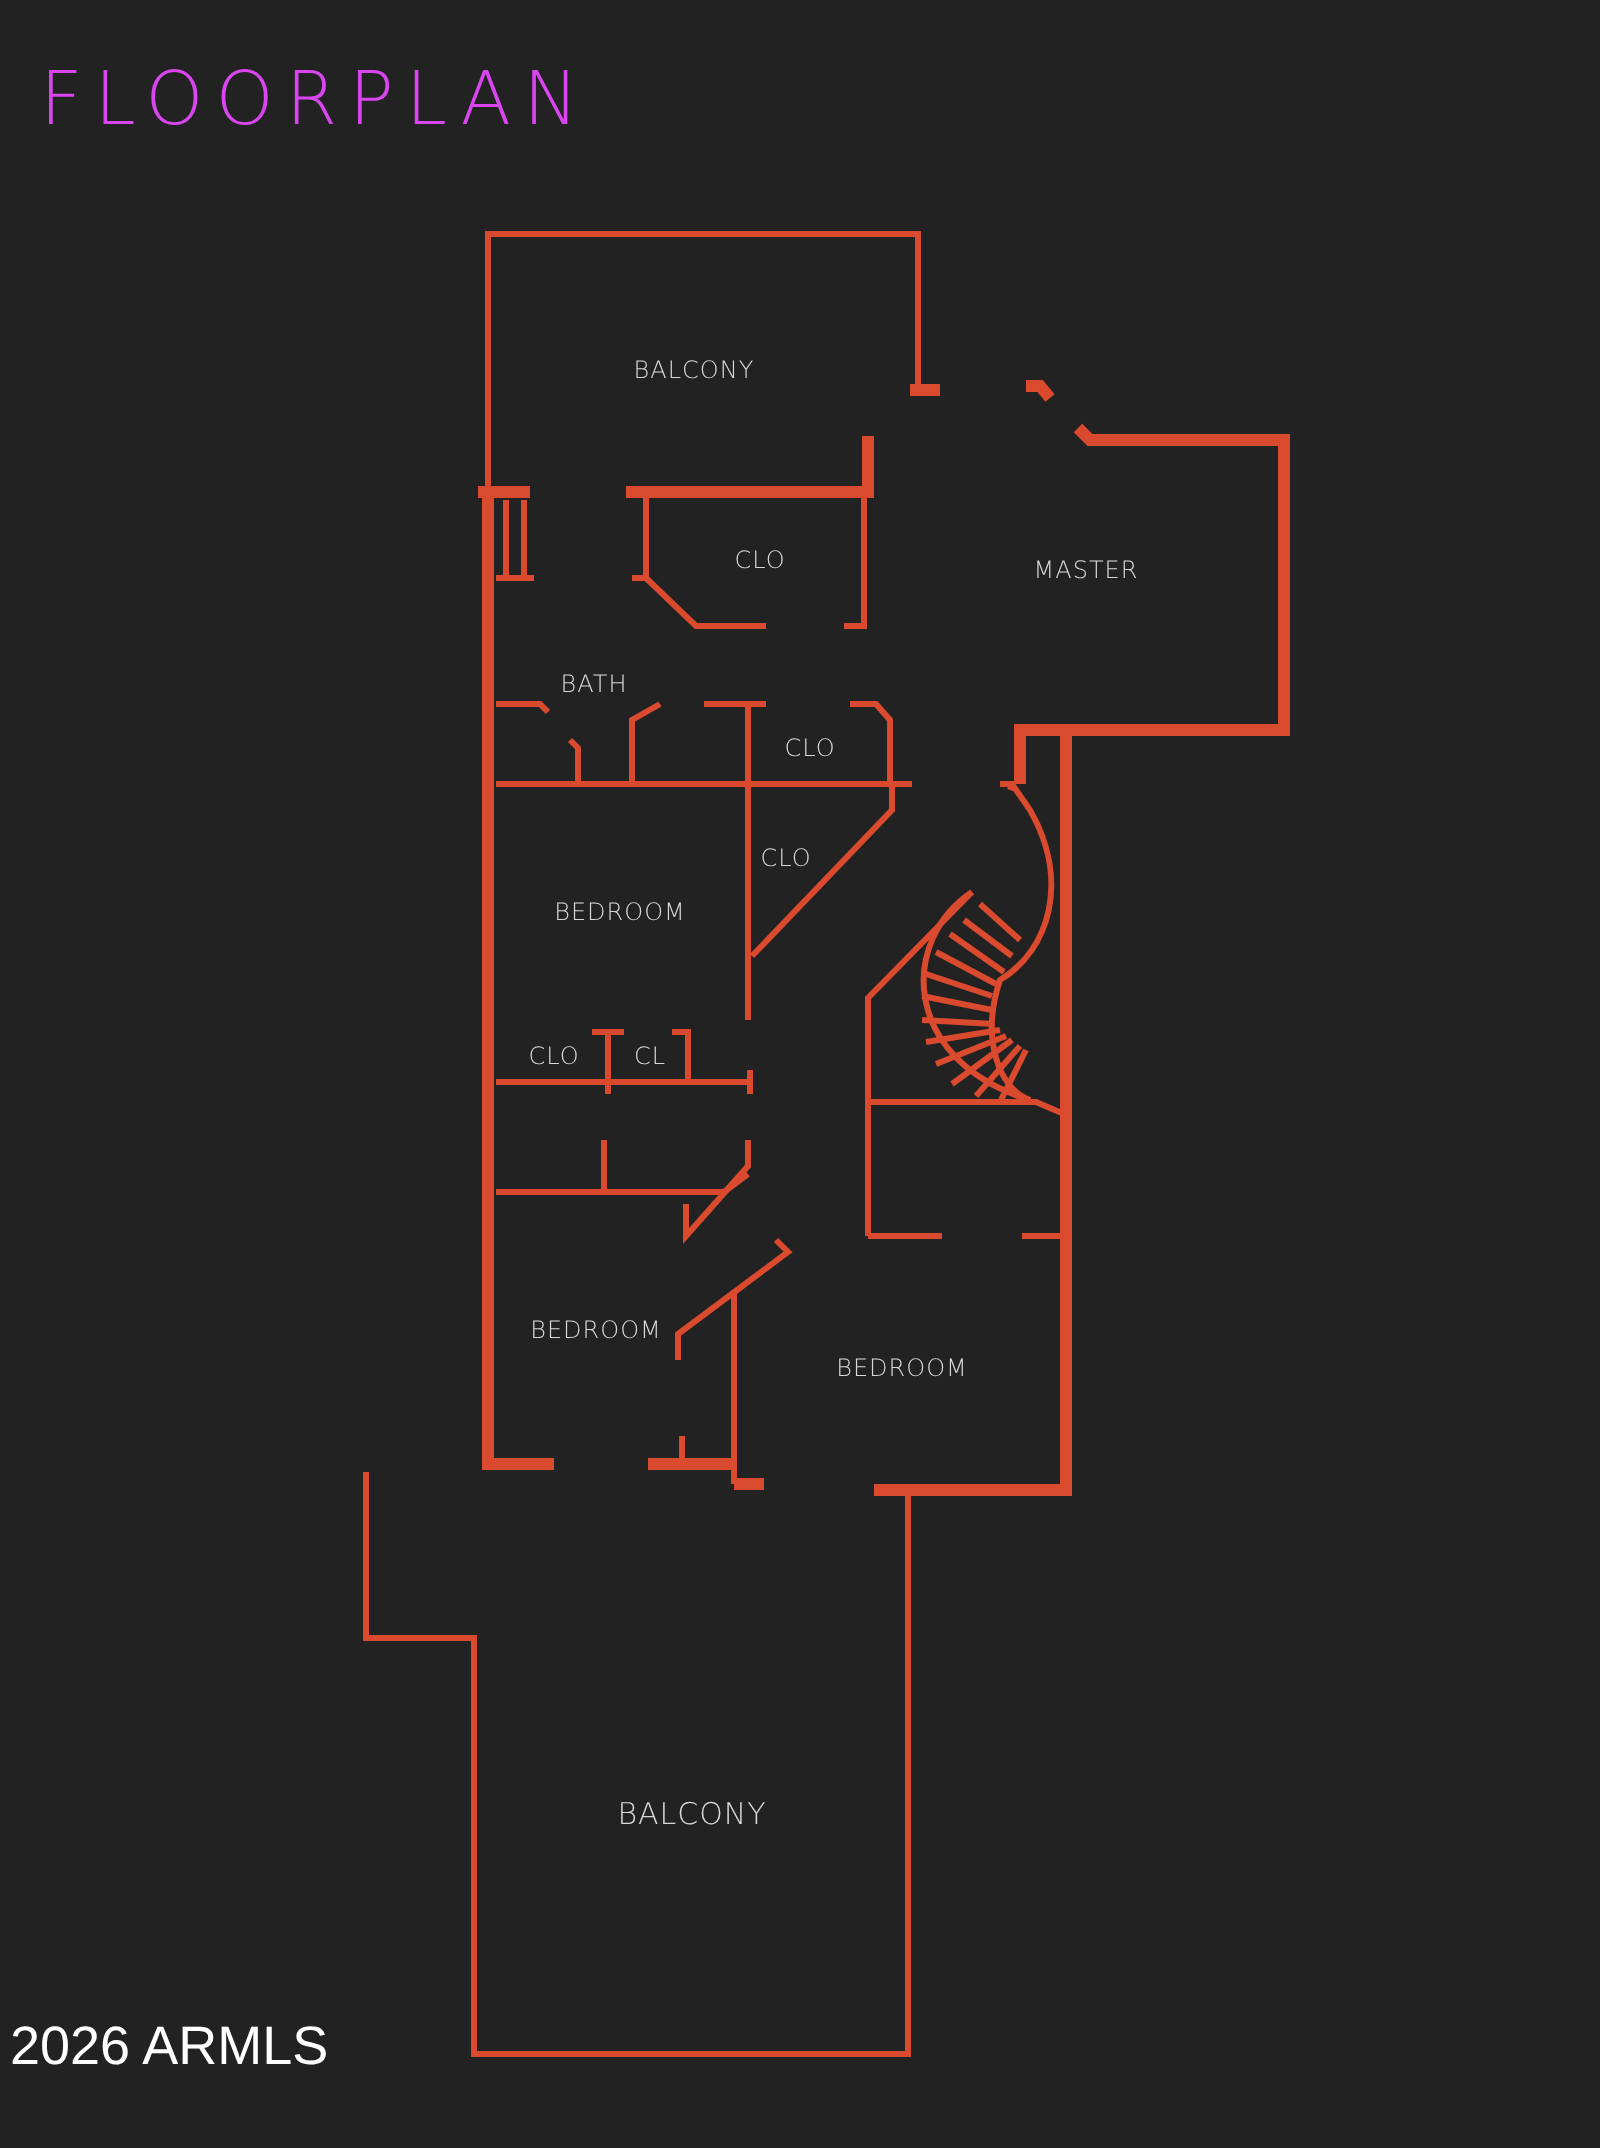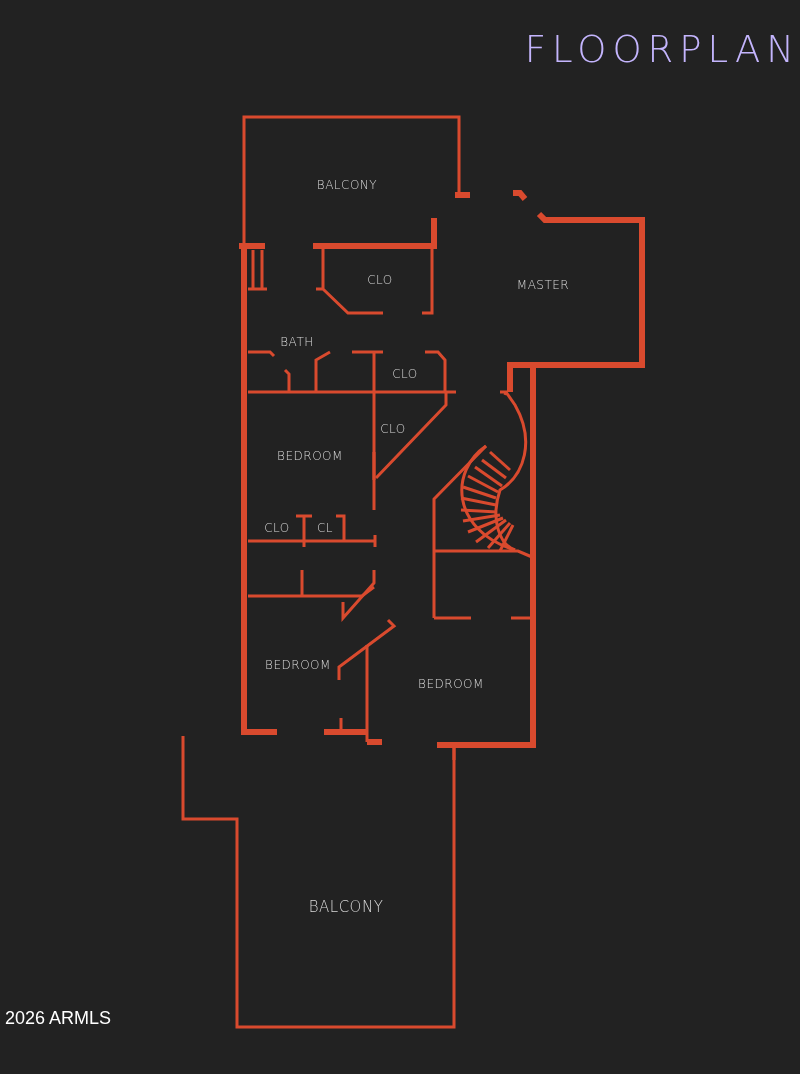--- a/index.html
+++ b/index.html
@@ -4,40 +4,40 @@
   <style>
     html, body { margin: 0; padding: 0; }
     body {
       width: 800px; height: 1074px; overflow: hidden;
       background: #222222;
       position: relative;
       font-family: "DejaVu Sans", sans-serif;
     }
     .page-title {
       position: absolute; left: 0; top: 28px; width: 780px;
-      text-align: right;
-      color: #c4b5fd;
+      text-align: left;
+      color: #d946ef;
       font-family: "DejaVu Sans", sans-serif;
       font-weight: 200; font-size: 37px; letter-spacing: 6px;
       padding-left: 20px;
     }
     svg.plan { position: absolute; left: 0; top: 0; }
     .wall { stroke: #d94a2e; fill: none; stroke-linecap: butt; }
     .w-thick { stroke-width: 6; }
     .w-thin { stroke-width: 3; }
     .room-label {
       fill: #d8d8d8; font-family: "DejaVu Sans", sans-serif;
       font-size: 12px; font-weight: 300; text-anchor: middle;
       letter-spacing: 0.5px;
     }
     .room-label.big { font-size: 15px; }
     .watermark {
       position: absolute; left: 5px; top: 1008px;
       color: #ffffff; font-family: "Liberation Sans", sans-serif;
-      font-size: 18px;
+      font-size: 27px;
     }
   </style>
 </head>
 <body>
 
 <div class="page-title">FLOORPLAN</div>
 
 <svg class="plan" width="800" height="1074" viewBox="0 0 800 1074">
   <g>
 

